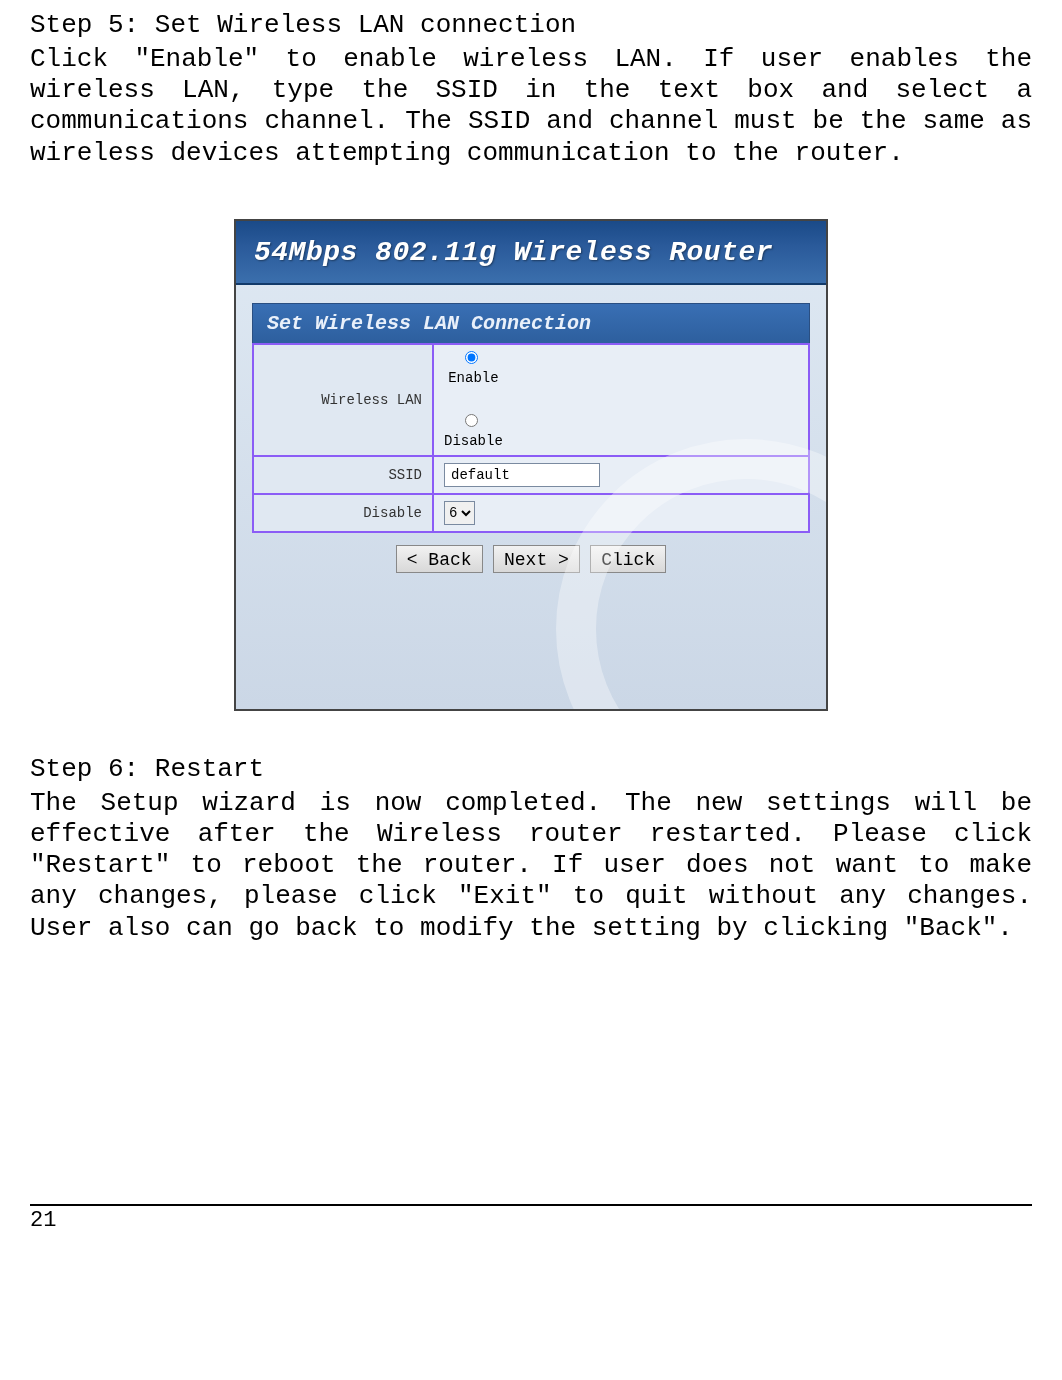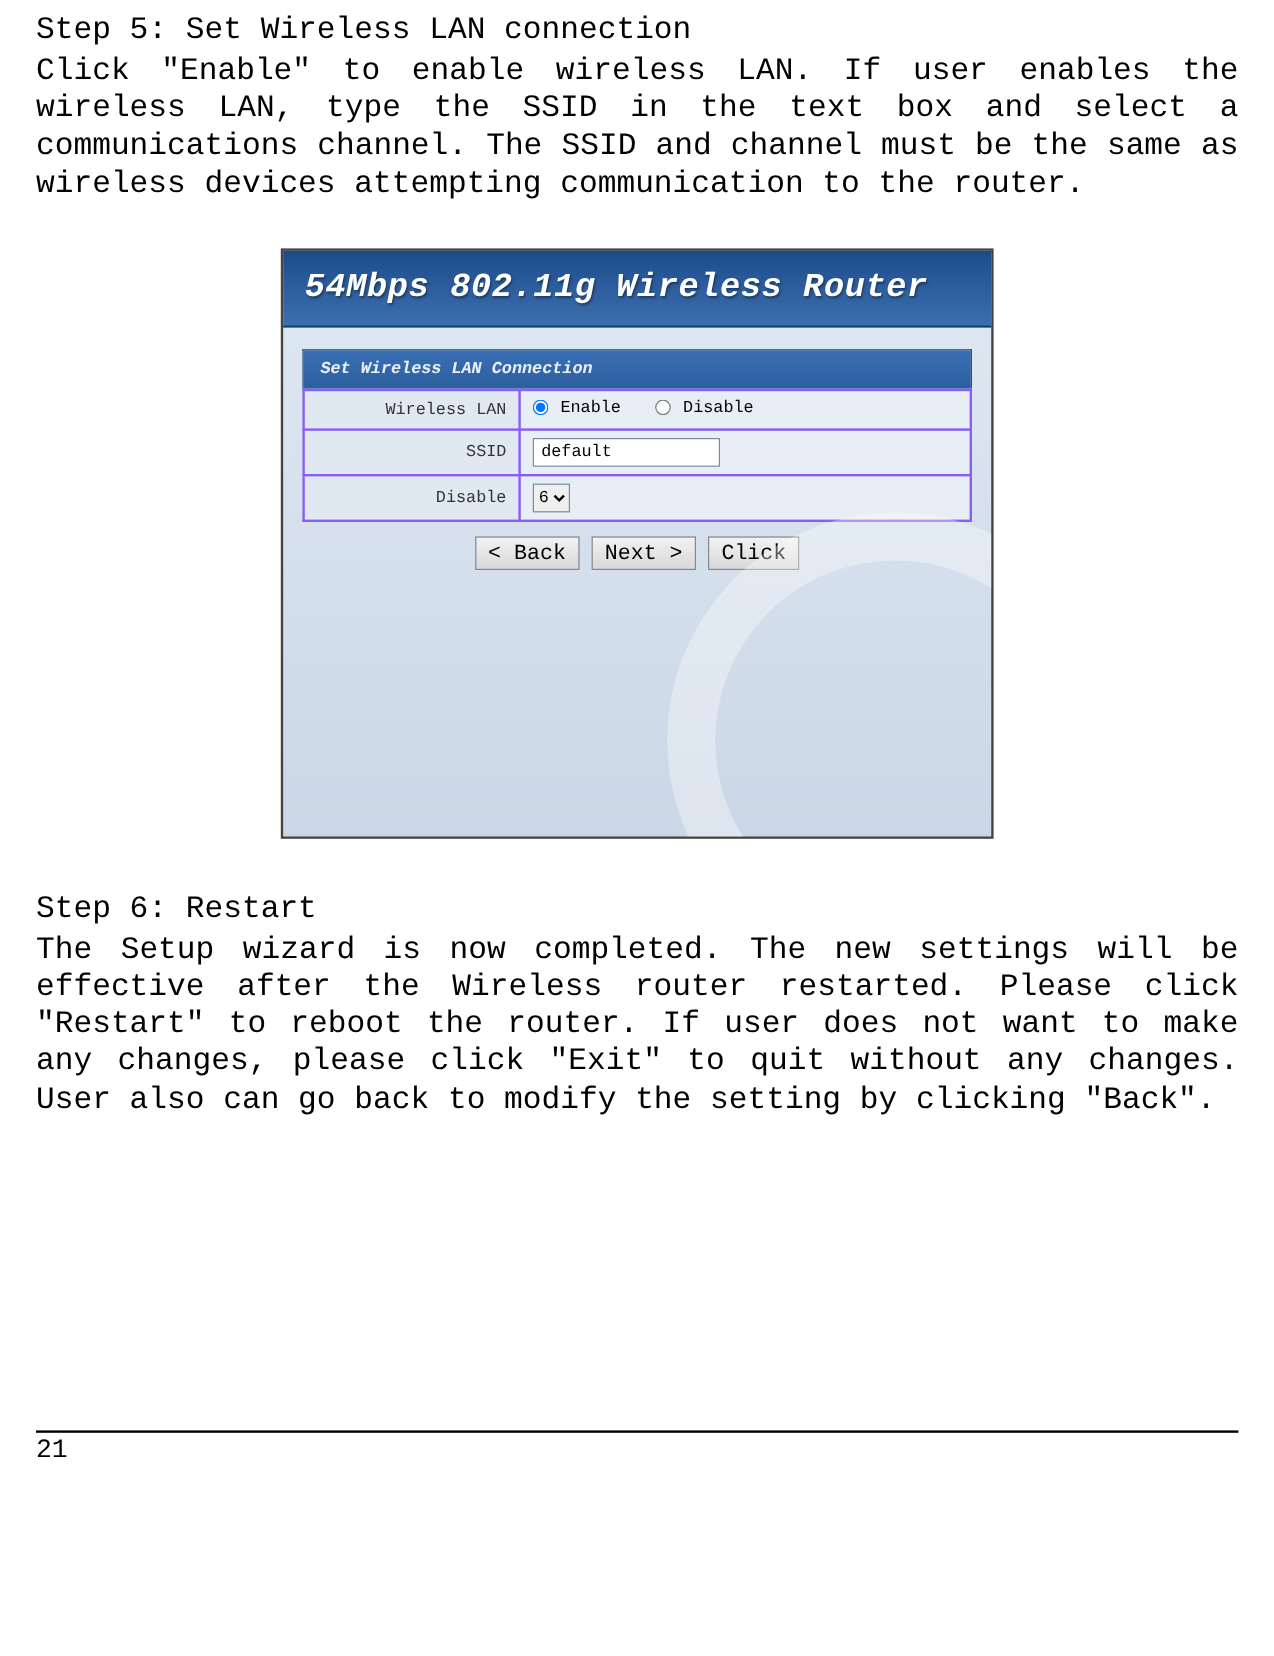--- a/index.html
+++ b/index.html
@@ -14,21 +14,21 @@
     font-size: 26px;
     margin-bottom: 4px;
   }
   .step-body {
     font-size: 26px;
     line-height: 1.2;
     text-align: justify;
   }
   .figure-wrap {
     text-align: center;
-    margin: 38px 0 40px 0;
+    margin: 50px 0 40px 0;
   }
   .router-ui {
     display: inline-block;
     width: 594px;
     height: 492px;
     border: 2px solid #444;
     background: linear-gradient(#dfe9f3, #cbd7e6);
     position: relative;
     font-family: Arial, Helvetica, sans-serif;
     font-size: 14px;
@@ -58,21 +58,21 @@
     right: -110px;
     bottom: -110px;
     width: 380px;
     height: 380px;
     border: 40px solid rgba(255,255,255,0.35);
     border-radius: 50%;
   }
   .section-header {
     background: linear-gradient(#396fb4, #2d5f9e);
     color: #e9f0fa;
-    font-size: 14px;
+    font-size: 20px;
     font-style: italic;
     font-weight: bold;
     padding: 8px 14px;
     border: 1px solid #2a4f82;
     border-bottom: 0;
   }
   .form-table {
     width: 100%;
     border-collapse: collapse;
     background: #e8eef6;
@@ -82,21 +82,21 @@
     border: 2px solid #8b5cf6;
     padding: 6px 10px;
     vertical-align: middle;
   }
   .form-table td.label-cell {
     width: 180px;
     text-align: right;
     color: #333;
     background: #e0e8f2;
   }
-  .radio-row { display: inline-flex; align-items: center; gap: 6px; }
+  .radio-row { display: inline-flex; align-items: center; gap: 6px; flex-direction: column; }
   .radio-row input[type="radio"] { margin-right: 4px; vertical-align: middle; }
   .text-input {
     width: 156px;
     height: 24px;
     border: 1px solid #7a8aa0;
     padding: 2px 6px;
     font-size: 14px;
     background: #fff;
   }
   .select-input {

